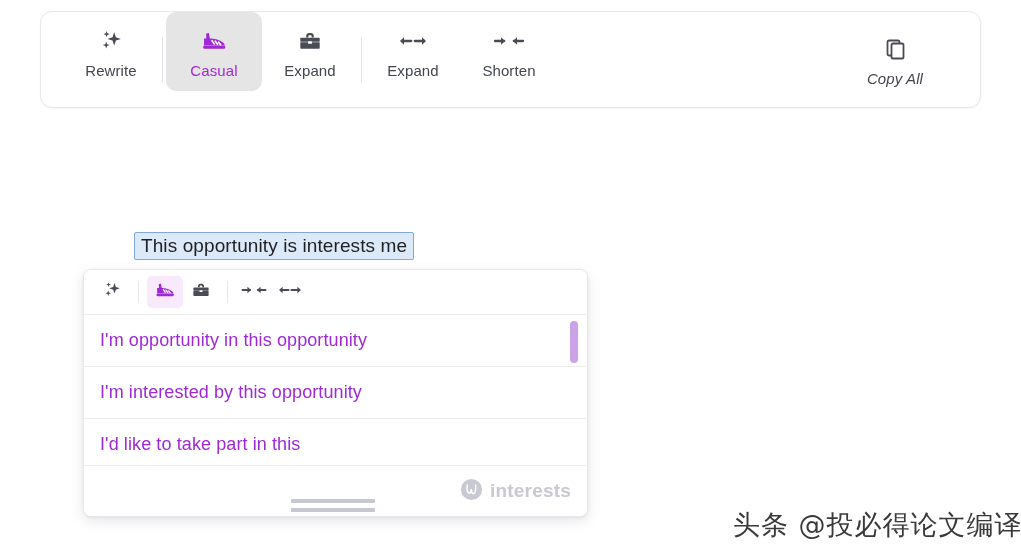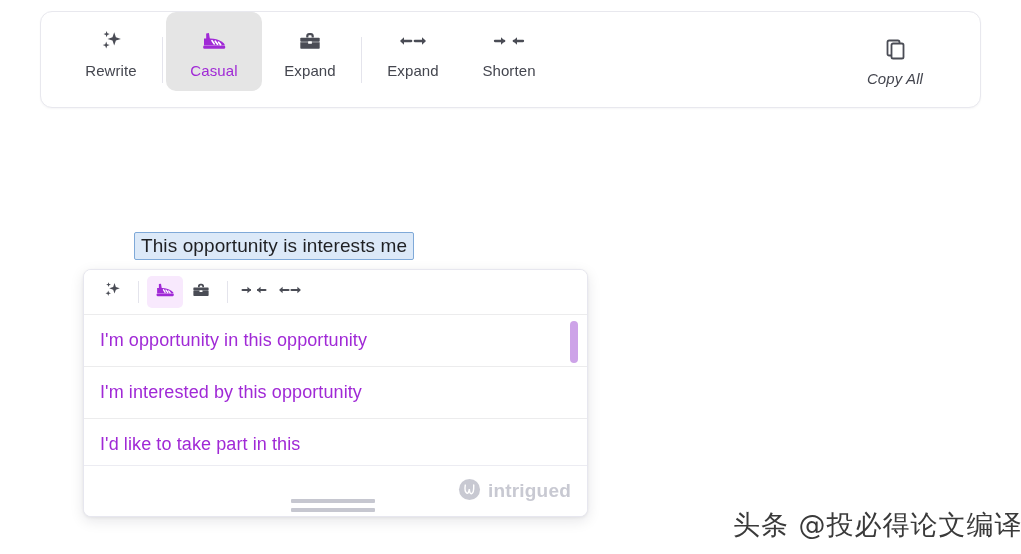--- a/index.html
+++ b/index.html
@@ -405,21 +405,21 @@
   </div>
 
   <div class="popup-footer">
     <div class="wt-logo">
       <span>
         <svg width="23" height="23" viewBox="0 0 24 24">
           <circle cx="12" cy="12" r="11" fill="#c8c9d2"></circle>
           <path d="M7.6 7.4 C7.0 11.0 7.4 14.6 9.2 15.7 C10.6 16.5 11.4 14.4 11.8 11.5 C12.0 14.4 12.6 16.6 14.0 16.4 C15.8 16.1 16.6 12.2 16.4 7.4" fill="none" stroke="#ffffff" stroke-width="1.5" stroke-linecap="round"></path>
         </svg>
       </span>
-      <span class="wt-name">intrigued</span>
+      <span class="wt-name">interests</span>
     </div>
   </div>
 
 </div>
 
 <div class="drag-handle">
   <div class="bar"></div>
   <div class="bar"></div>
 </div>
 

